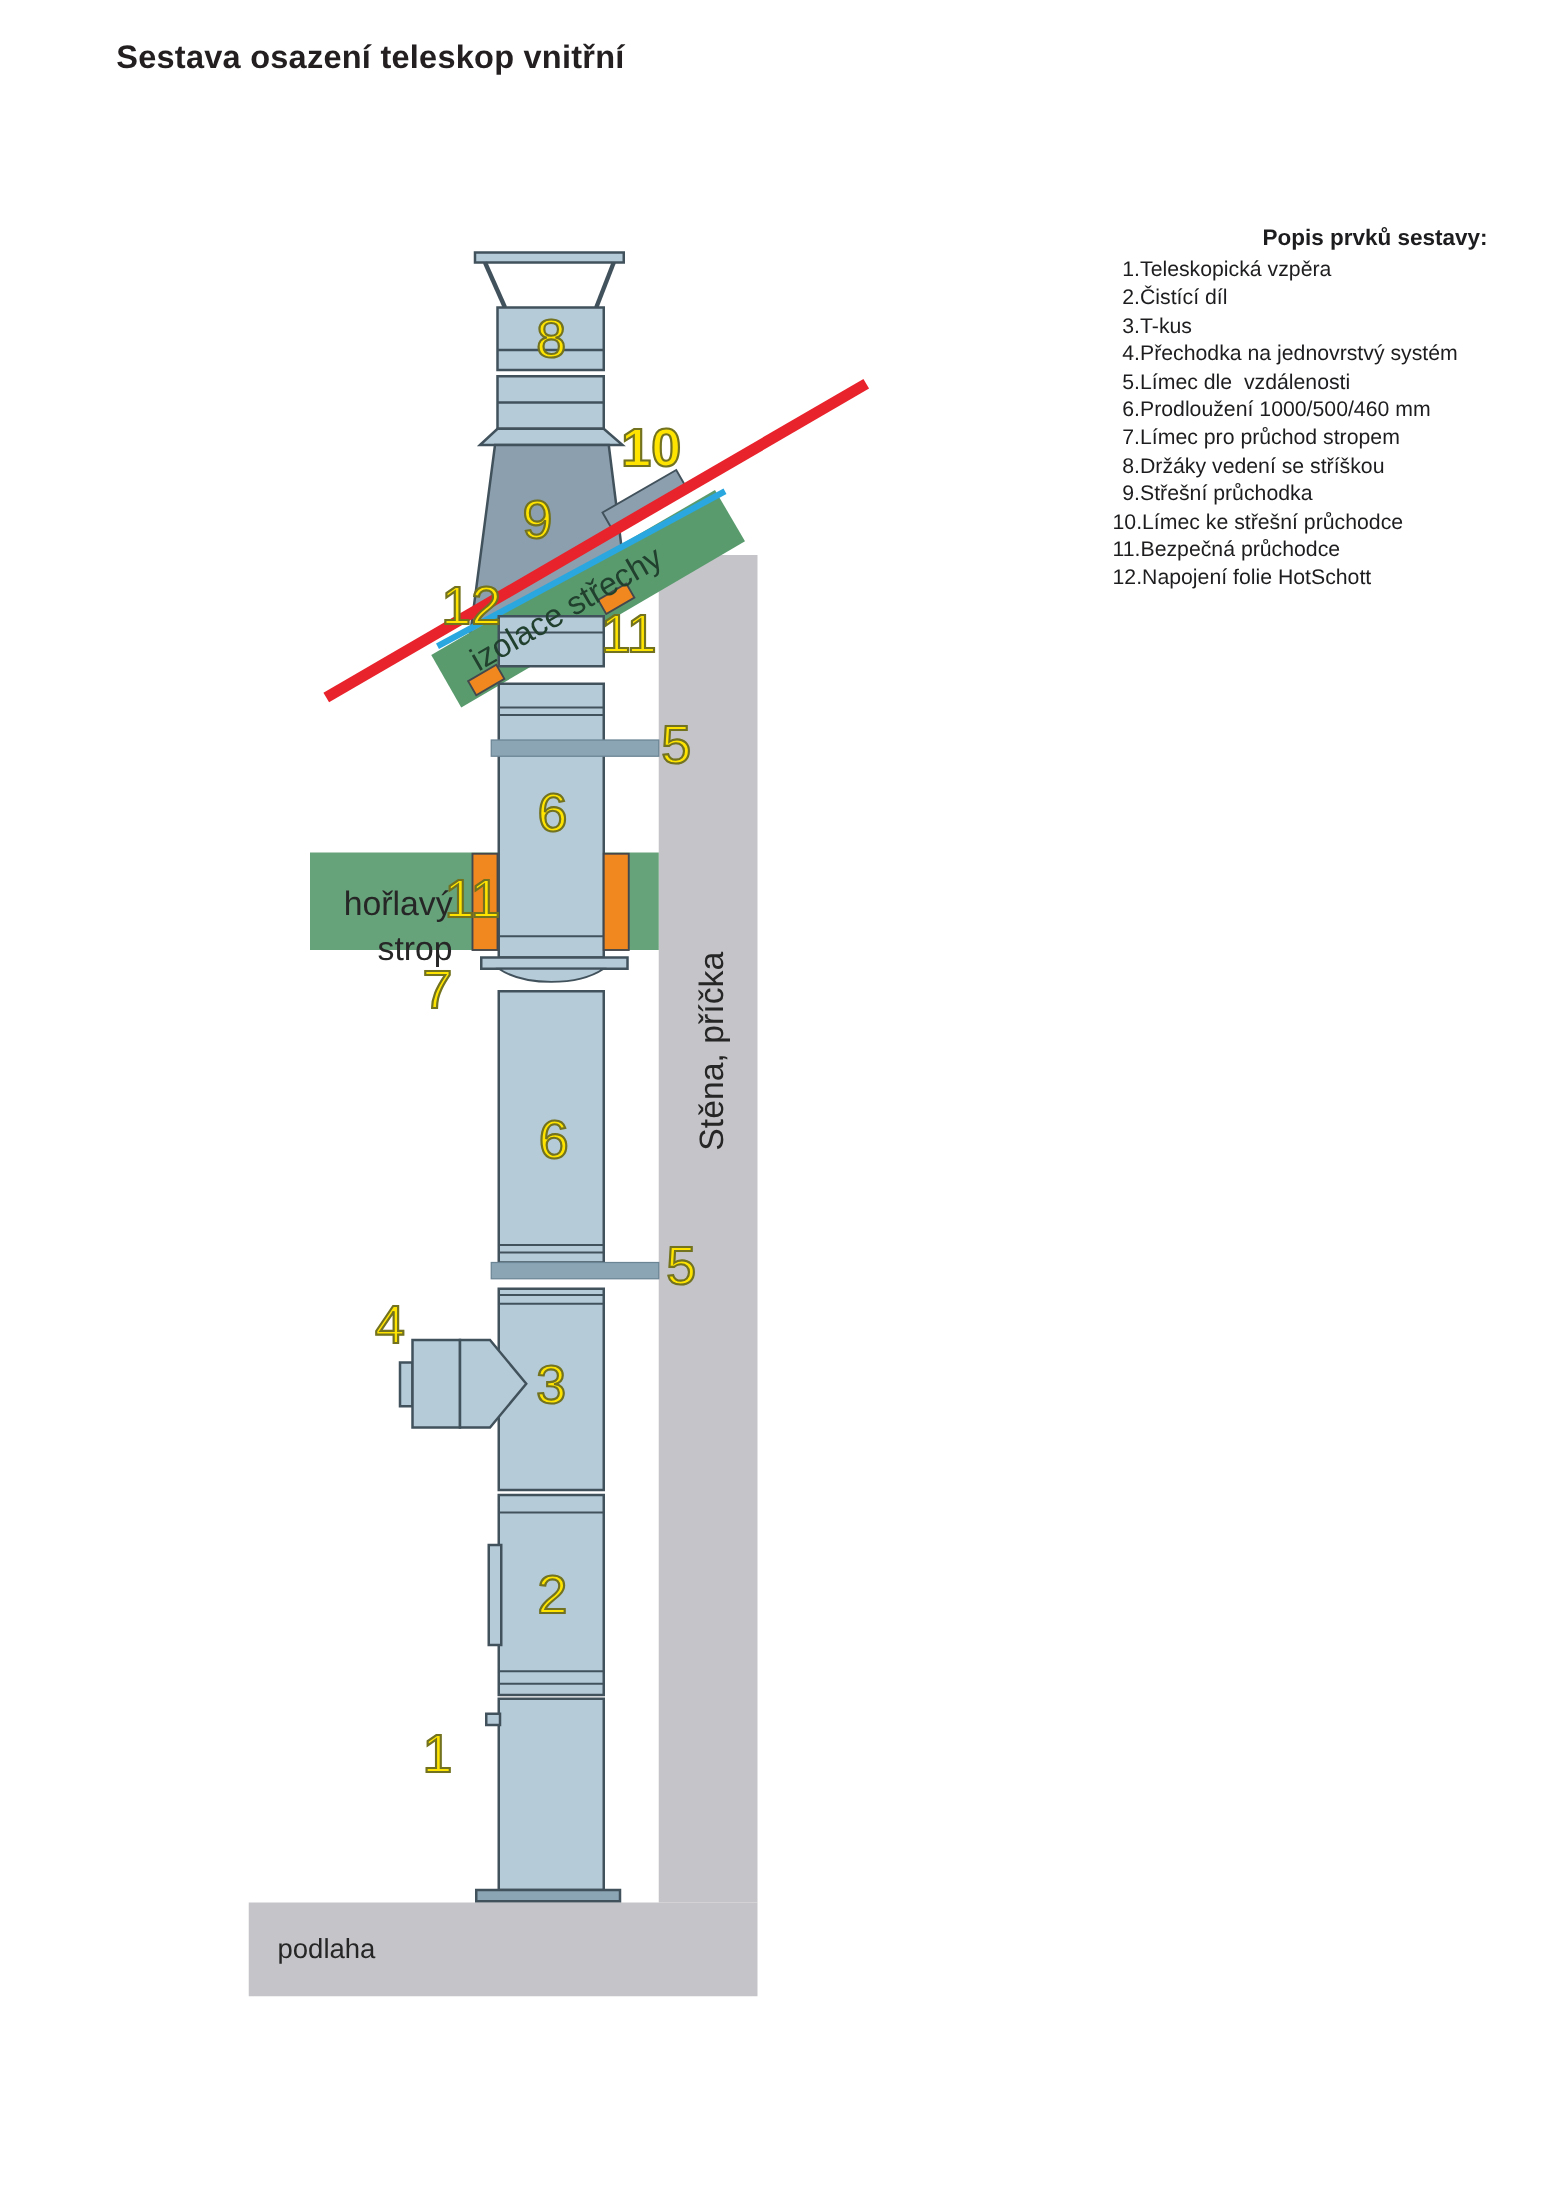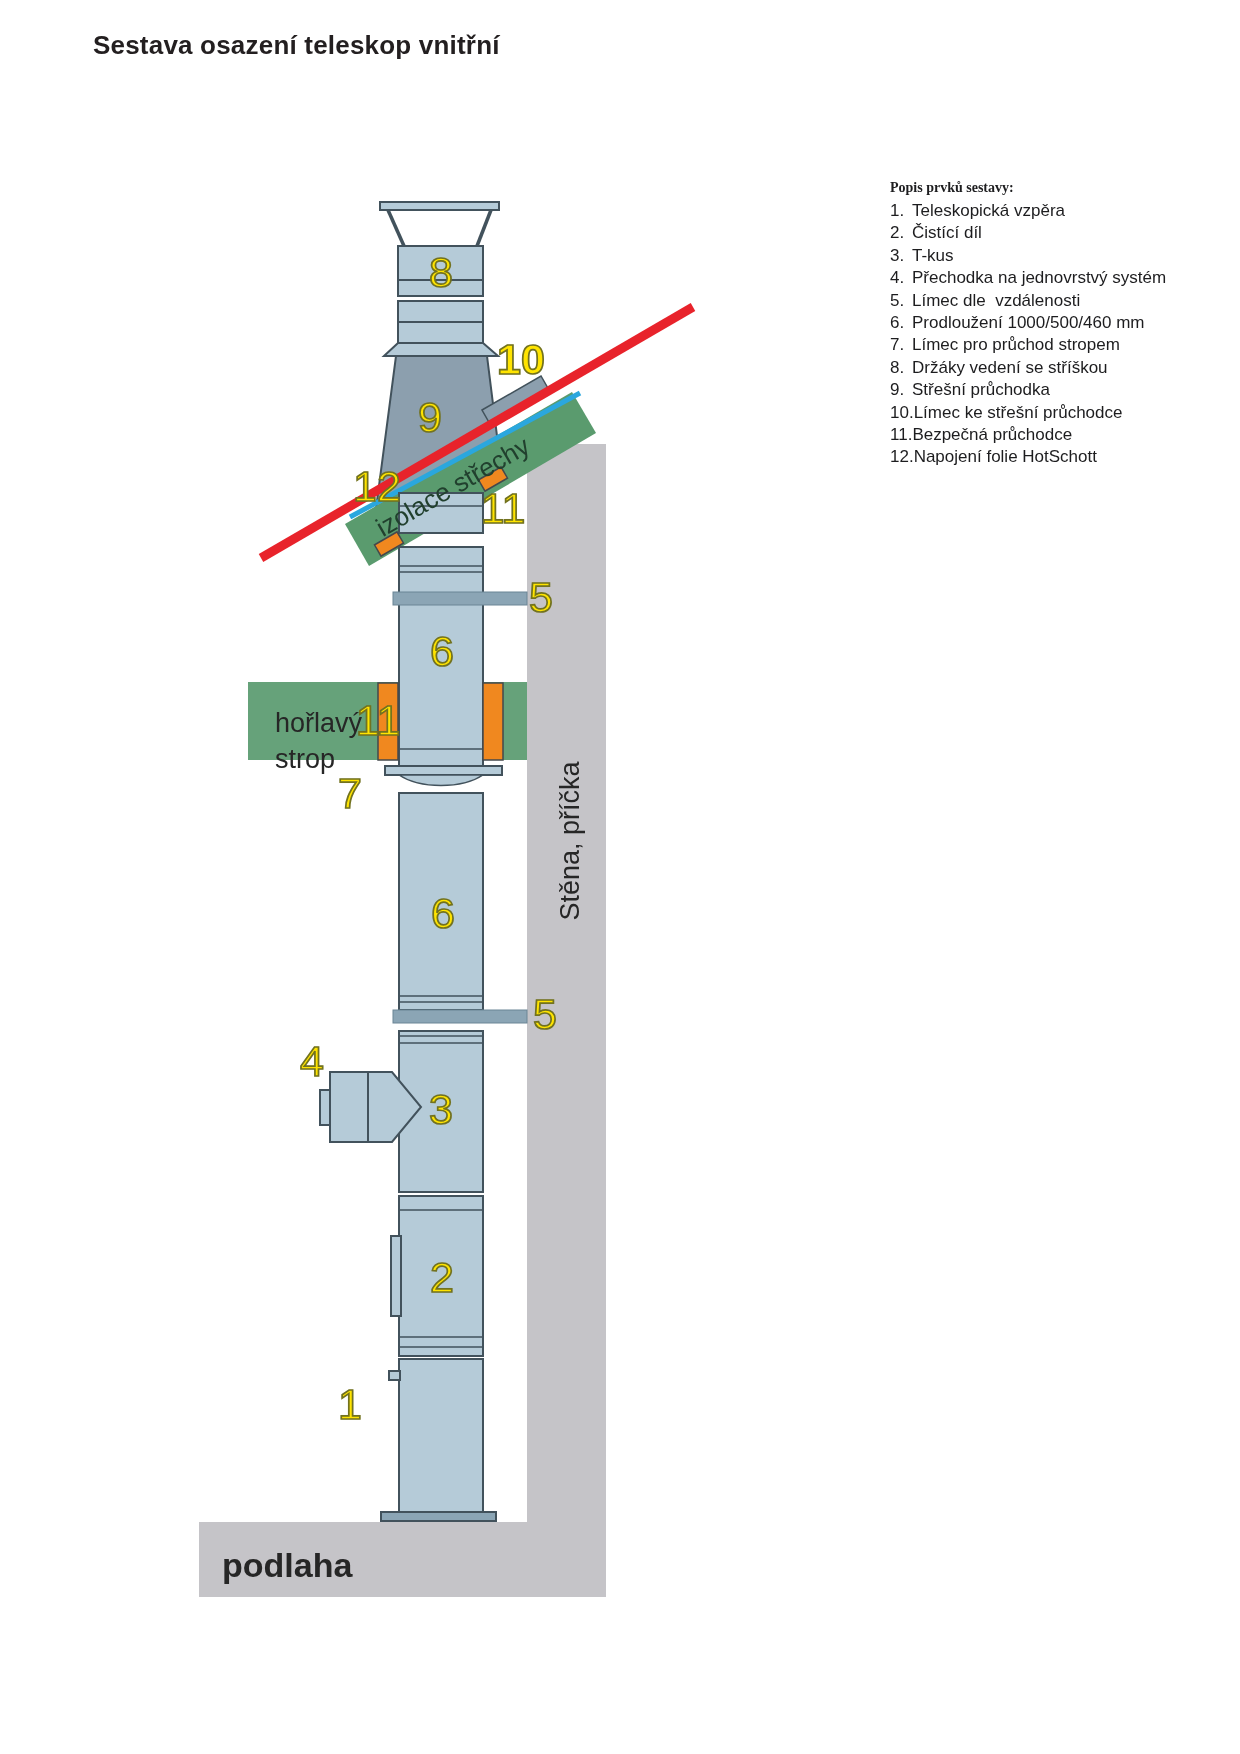--- a/index.html
+++ b/index.html
@@ -1,45 +1,45 @@
 <!DOCTYPE html>
 <html><head>
 <meta charset="utf-8">
 <style>
   html,body{margin:0;padding:0;background:#ffffff;}
   .page{
     position:relative;width:1240px;height:1754px;background:#ffffff;
-    font-family:"Liberation Sans", sans-serif;overflow:hidden;
+    font-family:"Liberation Sans", sans-serif;overflow:hidden;text-align:right;
   }
   .abs{position:absolute;}
   .title{
     left:93px;top:30px;font-size:26px;font-weight:bold;color:#231f20;letter-spacing:0.2px;
   }
   .legend{left:890px;top:180px;width:300px;color:#1d1d1f;}
-  .legend-heading{font-size:14px;font-weight:bold;margin:0 0 4px 0;font-family:Liberation Serif, serif;}
+  .legend-heading{font-size:18px;font-weight:bold;margin:0 0 4px 0;}
   .legend-item{display:flex;font-size:17px;line-height:22.4px;white-space:pre;}
   .legend-item .num{min-width:22px;}
   svg{position:absolute;left:0;top:0;}
   .callout{
     position:absolute;transform:translate(-50%,-50%);
     font-size:43px;line-height:1;color:#ffe400;
     -webkit-text-stroke:1.7px #72721f;
     text-shadow:0 0 1px #72721f;
   }
   .diag-label{position:absolute;color:#262626;}
   .lbl-roof-ins{
     left:453px;top:487px;transform:translate(-50%,-50%) rotate(-30deg);
     font-size:26px;color:#21402e;white-space:nowrap;
   }
   .lbl-ceiling{left:275px;top:688px;font-size:27px;line-height:36px;margin-top:17px;}
   .lbl-wall{
     left:570px;top:841px;transform:translate(-50%,-50%) rotate(-90deg);
     font-size:27px;white-space:nowrap;
   }
-  .lbl-floor{left:222px;top:1546px;font-size:34px;font-weight:bold;}
+  .lbl-floor{left:222px;top:1546px;font-size:22px;}
 </style>
 </head>
 <body>
 
 <div class="page">
 
   <div class="abs title">Sestava osazení teleskop vnitřní</div>
 
   <svg width="1240" height="1754" viewBox="0 0 1240 1754" aria-hidden="true">
 

